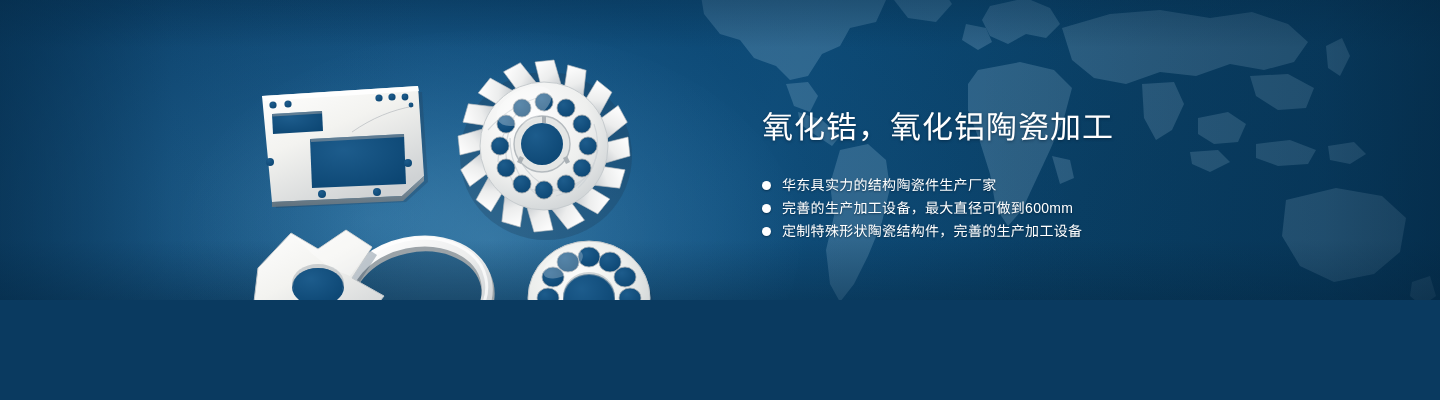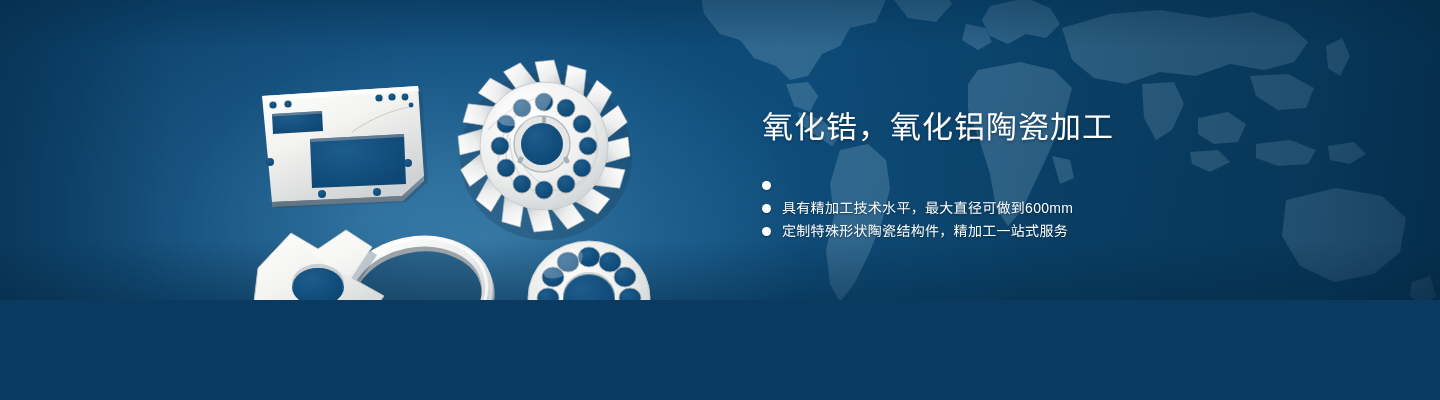--- a/index.html
+++ b/index.html
@@ -368,25 +368,26 @@
       </g>
     </svg>
   </div>
 
   <div class="copy">
     <h1 class="headline">氧化锆，氧化铝陶瓷加工</h1>
 
     <ul class="bullets">
       <li class="bullet-row">
         <span class="bullet-dot"></span>
+        <span class="bullet-text">华东具实力的结构陶瓷件生产厂家</span>
       </li>
       <li class="bullet-row">
         <span class="bullet-dot"></span>
-        <span class="bullet-text">具有精加工技术水平，最大直径可做到600mm</span>
+        <span class="bullet-text">完善的生产加工设备，最大直径可做到600mm</span>
       </li>
       <li class="bullet-row">
         <span class="bullet-dot"></span>
-        <span class="bullet-text">定制特殊形状陶瓷结构件，精加工一站式服务</span>
+        <span class="bullet-text">定制特殊形状陶瓷结构件，完善的生产加工设备</span>
       </li>
     </ul>
   </div>
 
 </div>
 
 </body></html>

